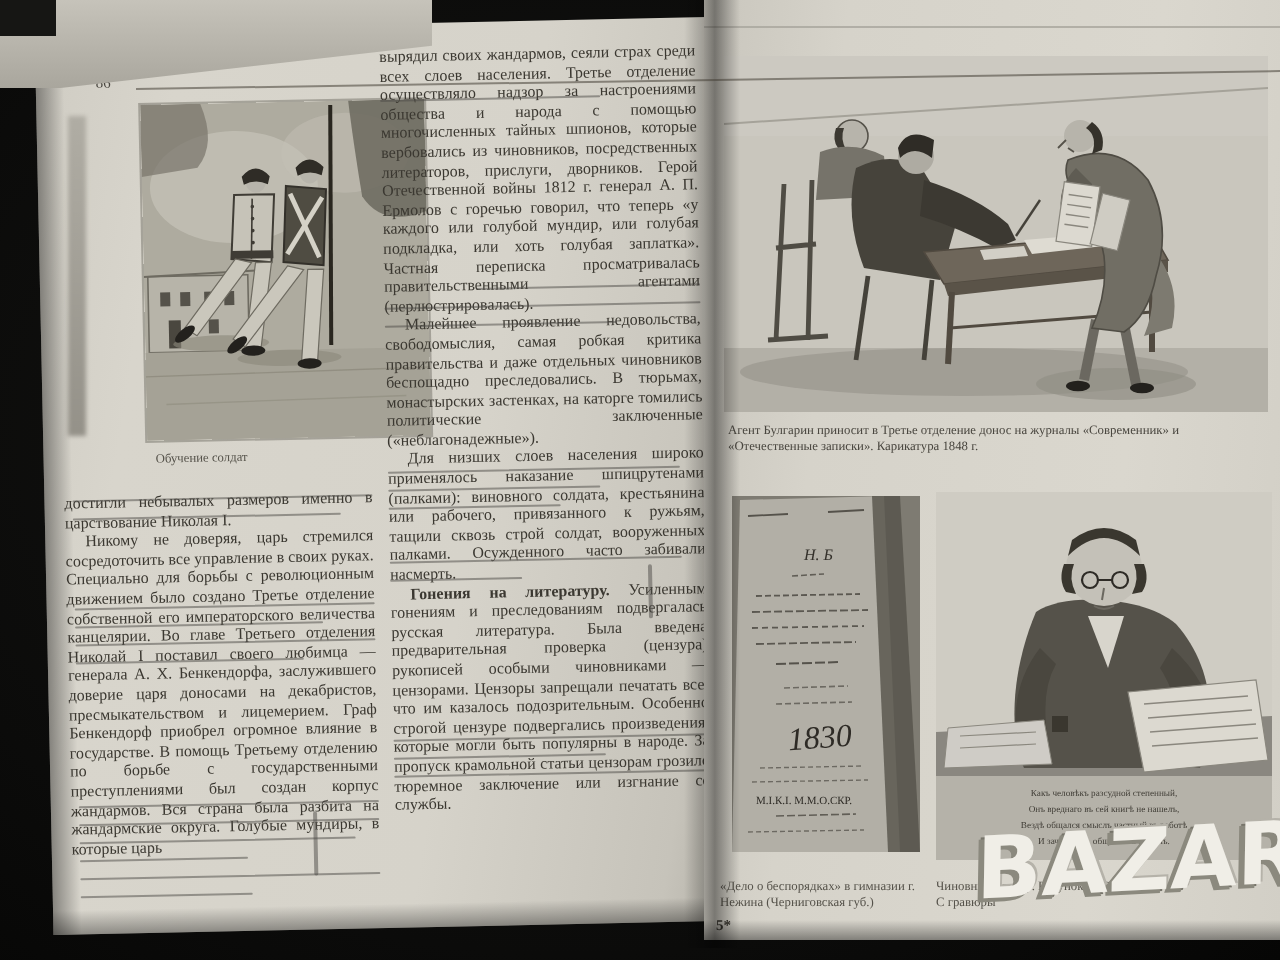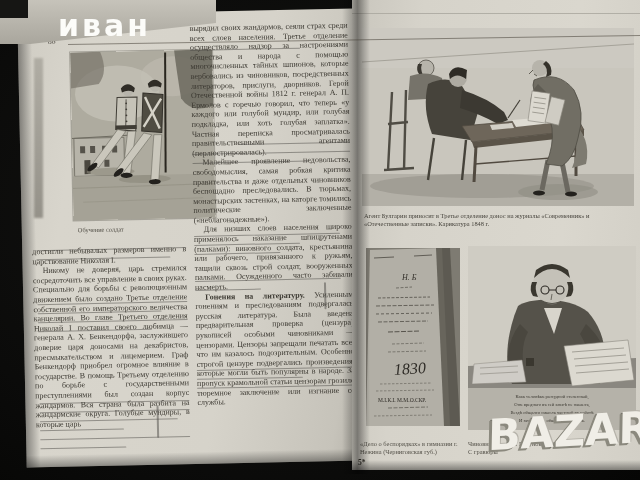--- a/index.html
+++ b/index.html
@@ -298,15 +298,14 @@
     <div class="fig-cap cap-censor2">С гравюры</div>
     <div class="sig-mark">5*</div>
   </div>
 
   <div class="gutter"></div>
   <div class="corner-wedge"></div>
   <div class="corner-dark"></div>
   <div class="spine-streak"></div>
   <div class="hairline"></div>
 
-  <div class="wm-ivan">иван</div>
   <div class="wm-bazar">BAZAR</div>
 </div>
 
 </body></html>

